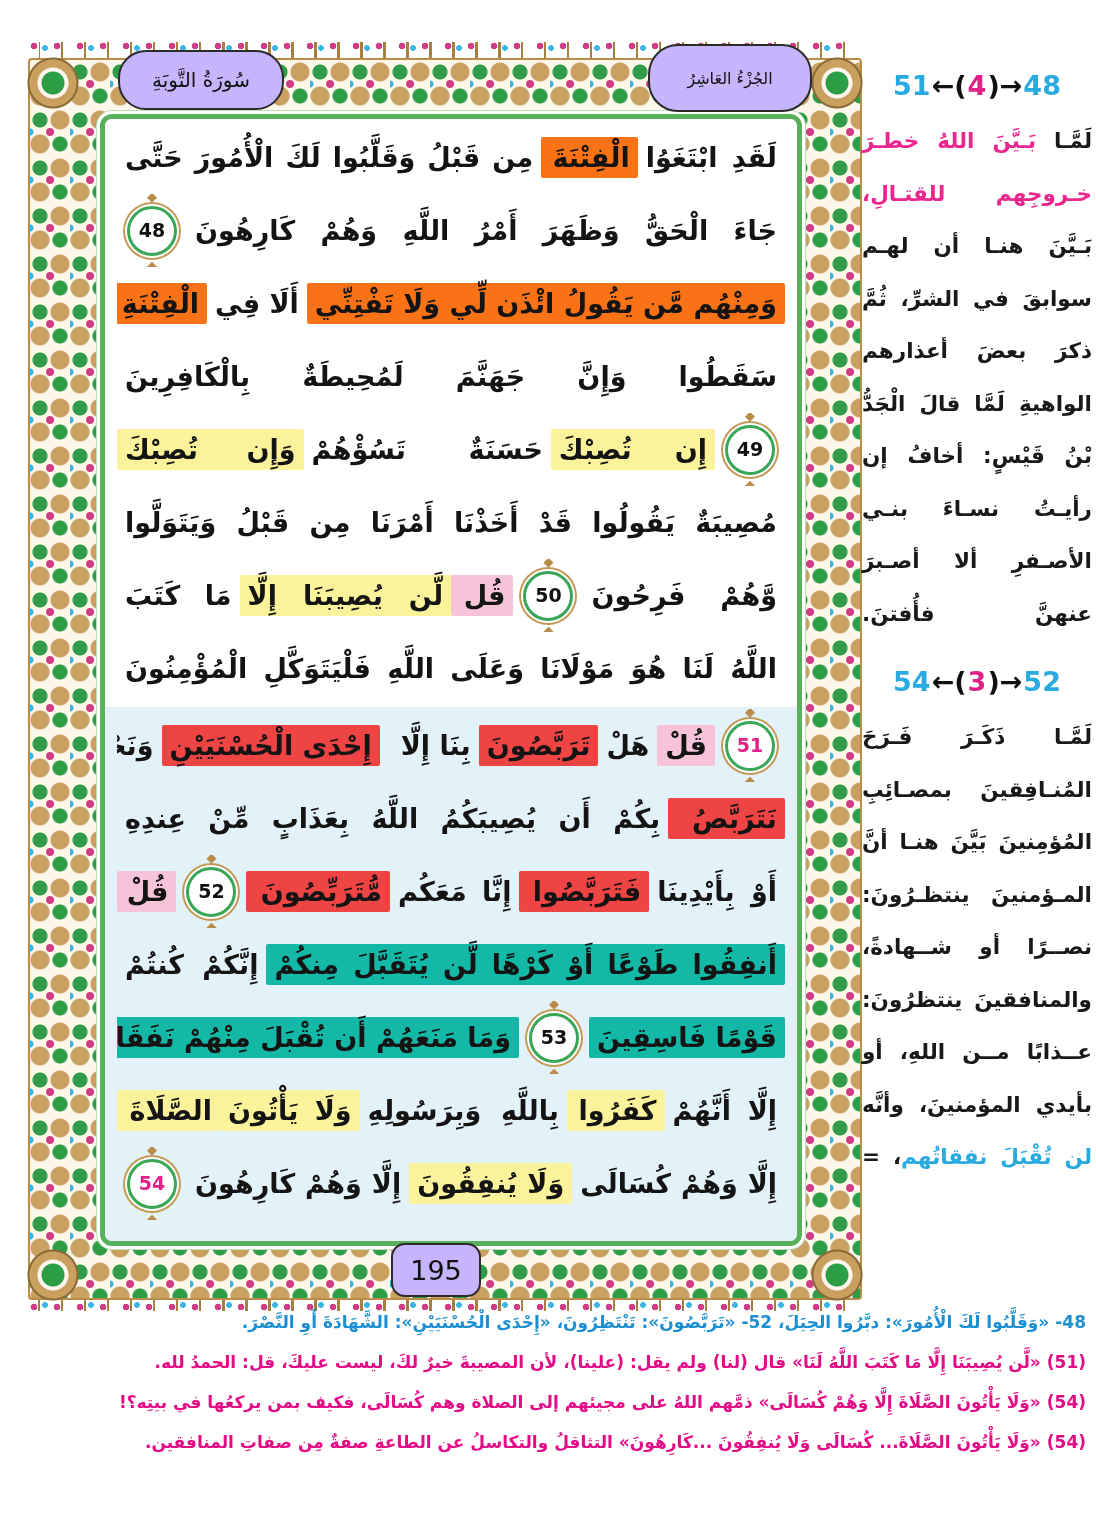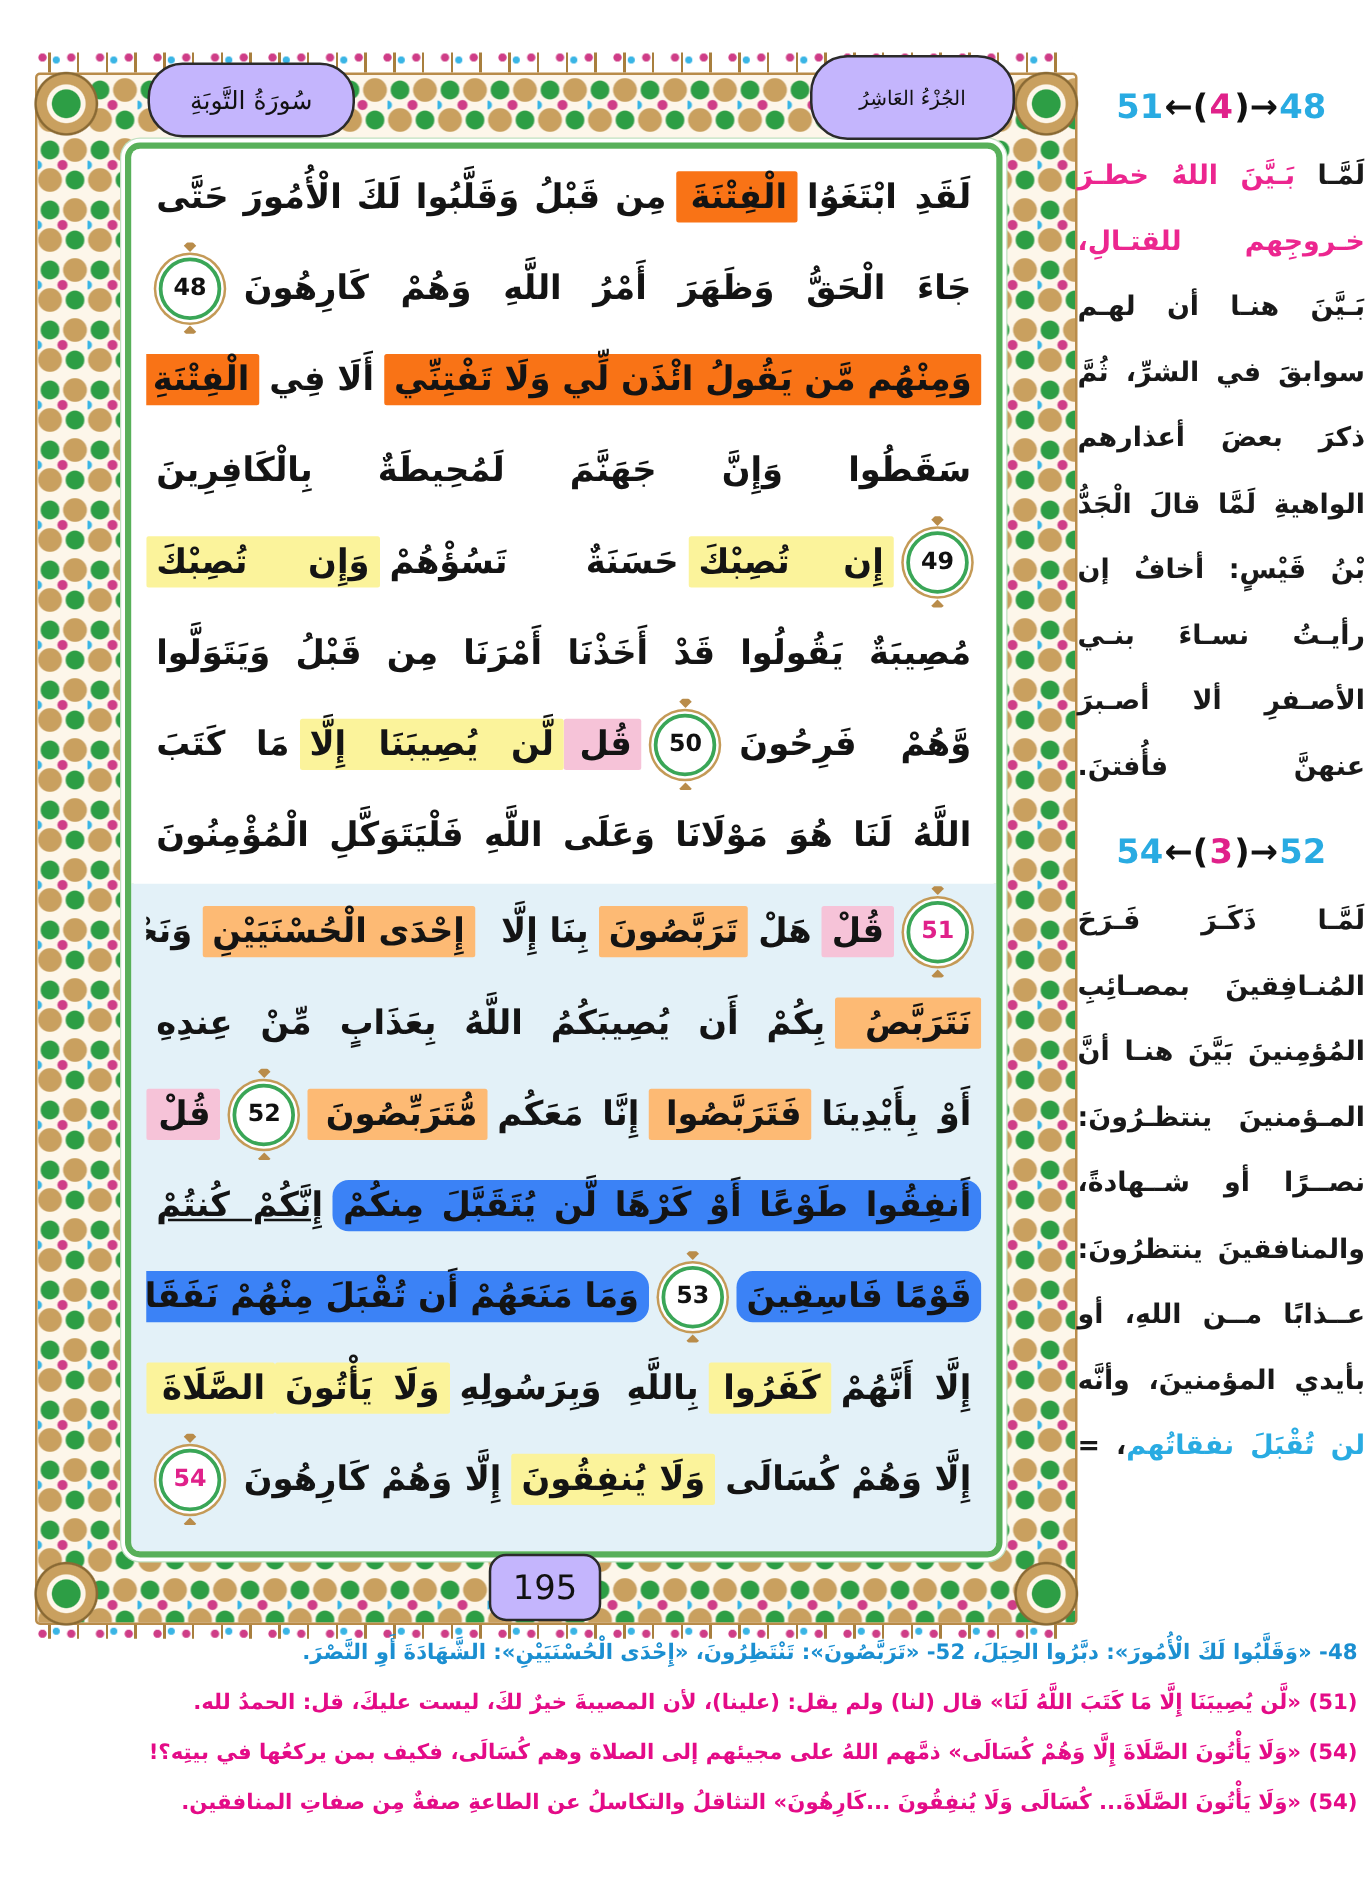--- a/index.html
+++ b/index.html
@@ -43,22 +43,22 @@
   .q-section{padding:2px 12px;}
   .q-white{background:#ffffff;flex:0 0 auto;}
   .q-blue{background:#e3f1f8;flex:1 1 auto;}
   .qline{display:flex;direction:rtl;align-items:center;height:73px;
     font-size:27px;font-weight:bold;color:#141414;overflow:hidden;}
   .qseg{display:block;white-space:nowrap;text-align:justify;text-align-last:justify;
     padding:5px 8px;border-radius:2px;overflow:visible;}
   .hl-green{background:#f97316;}
   .hl-yellow{background:#fbf39b;}
   .hl-pink{background:#f6c3d8;}
-  .hl-orange{background:#3b82f6;border-radius:13px;}
-  .hl-gray{background:#fdba74;}
+  .hl-orange{background:#14b8a6;}
+  .hl-gray{background:#ef4444;}
 
   .medallion{position:relative;flex:0 0 auto;width:44px;height:44px;margin:0 10px;
     background:#fff;border:3px solid #3aa657;border-radius:50%;
     box-shadow:0 0 0 2px #fff,0 0 0 4px #c49a57;
     display:flex;align-items:center;justify-content:center;}
   .medallion .num{font-size:19px;font-weight:bold;color:#111;line-height:1;}
   .medallion.magenta .num{color:#e0218a;}
   .medallion::before,.medallion::after{content:"◆";position:absolute;left:50%;
     transform:translateX(-50%);color:#b98c4a;font-size:13px;line-height:1;}
   .medallion::before{top:-19px;} .medallion::after{bottom:-19px;}
@@ -161,21 +161,21 @@
             <span class="qseg hl-gray" style="flex-grow: 13;">فَتَرَبَّصُوا</span>
             <span class="qseg" style="flex-grow: 14;">إِنَّا مَعَكُم</span>
             <span class="qseg hl-gray" style="flex-grow: 15;">مُّتَرَبِّصُونَ</span>
             <span class="medallion">
               <span class="num">52</span>
             </span>
             <span class="qseg hl-pink" style="flex-grow: 4;">قُلْ</span>
           </div>
           <div class="qline">
             <span class="qseg hl-orange" style="flex-grow: 55;">أَنفِقُوا طَوْعًا أَوْ كَرْهًا لَّن يُتَقَبَّلَ مِنكُمْ</span>
-            <span class="qseg" style="flex-grow: 17; text-decoration: underline;">إِنَّكُمْ كُنتُمْ</span>
+            <span class="qseg" style="flex-grow: 17;">إِنَّكُمْ كُنتُمْ</span>
           </div>
           <div class="qline">
             <span class="qseg hl-orange" style="flex-grow: 18;">قَوْمًا فَاسِقِينَ</span>
             <span class="medallion">
               <span class="num">53</span>
             </span>
             <span class="qseg hl-orange" style="flex-grow: 52;">وَمَا مَنَعَهُمْ أَن تُقْبَلَ مِنْهُمْ نَفَقَاتُهُمْ</span>
           </div>
           <div class="qline">
             <span class="qseg" style="flex-grow: 16;">إِلَّا أَنَّهُمْ</span>

